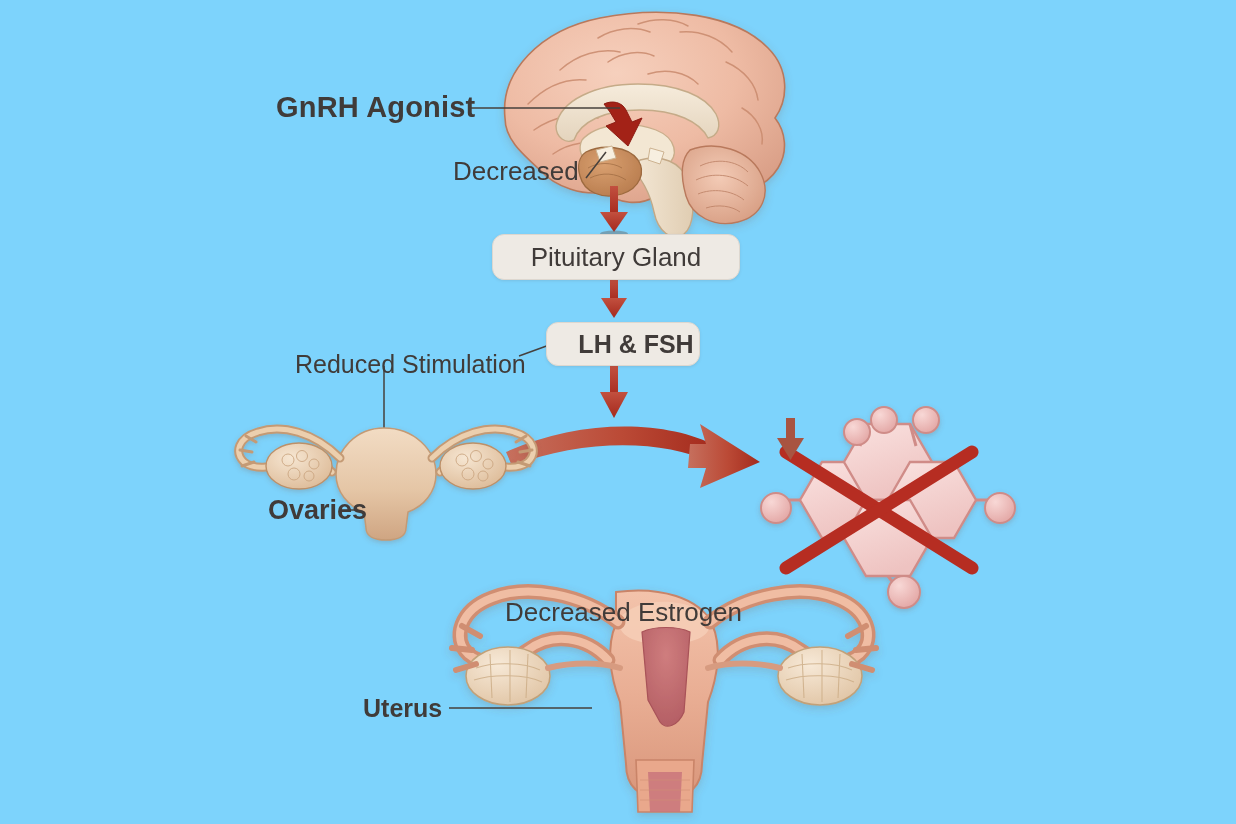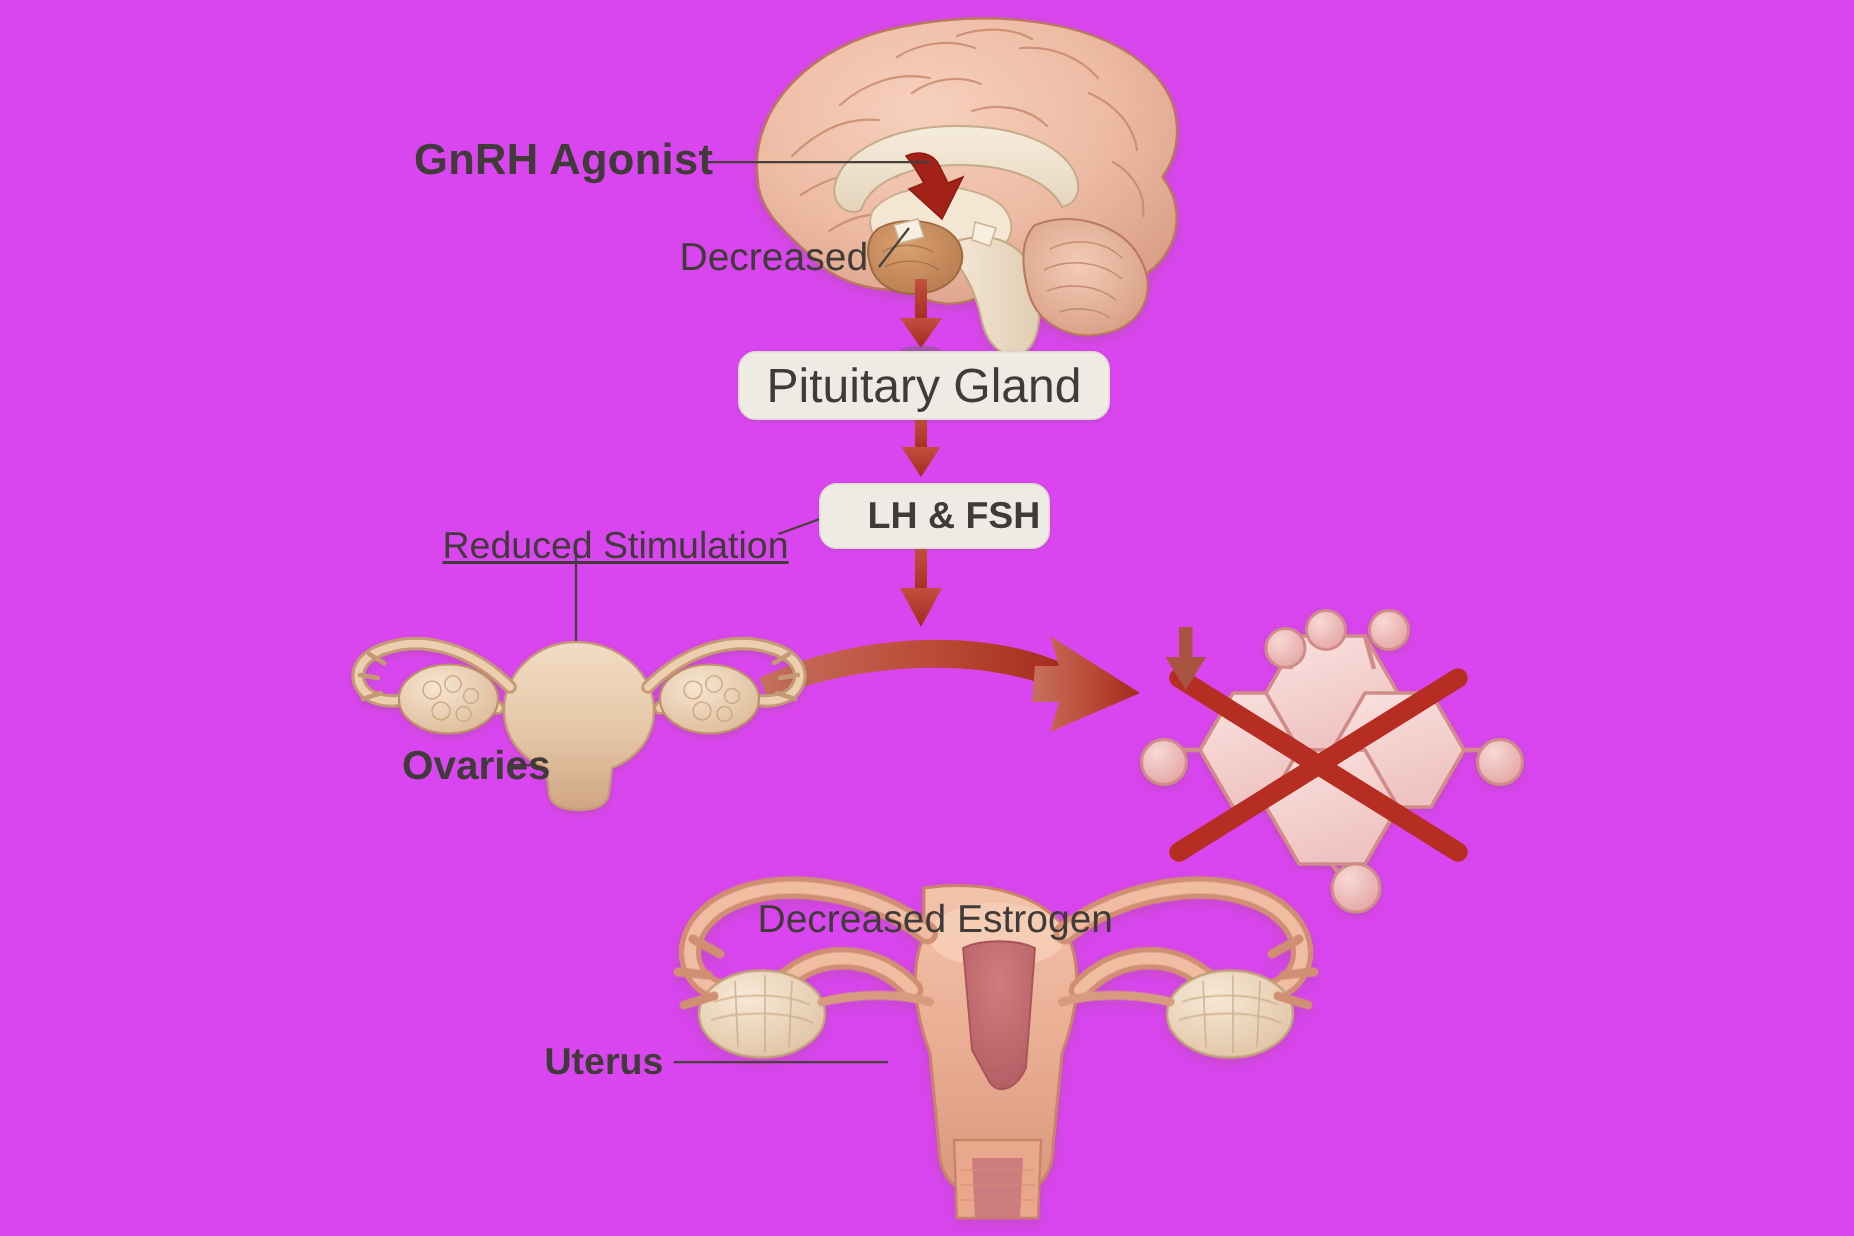--- a/index.html
+++ b/index.html
@@ -4,58 +4,58 @@
 <style>
   html, body {
     margin: 0;
     padding: 0;
     background: #ffffff;
   }
   #canvas {
     position: relative;
     width: 1236px;
     height: 824px;
-    background: #d946ef;
+    background: #7dd3fc;
     overflow: hidden;
     font-family: "Liberation Sans", sans-serif;
   }
   .svg-layer {
     position: absolute;
     left: 0;
     top: 0;
     width: 1236px;
     height: 824px;
   }
   .lbl {
     position: absolute;
     color: #403b39;
     white-space: nowrap;
     line-height: 1;
   }
   #lbl-gnrh       { left: 276px; top: 93px;  font-size: 29px; font-weight: bold; letter-spacing: .2px; }
   #lbl-inhibition { left: 453px; top: 158px; font-size: 26px; }
-  #lbl-reduced    { left: 295px; top: 352px; font-size: 25px; text-decoration: underline; }
+  #lbl-reduced    { left: 295px; top: 352px; font-size: 25px; }
   #lbl-ovaries    { left: 233px; top: 497px; font-size: 27px; font-weight: bold; margin-left: 35px; }
   #lbl-decreased  { left: 505px; top: 554px; font-size: 26px; margin-top: 45px; }
   #lbl-uterus     { left: 363px; top: 696px; font-size: 25px; font-weight: bold; }
 
   .node-box {
     position: absolute;
     background: #eeeae4;
     border: 1px solid #ddd7cf;
     border-radius: 12px;
     box-shadow: 0 1px 3px rgba(90,70,60,.13);
     display: flex;
     align-items: center;
     justify-content: center;
     color: #403b39;
   }
   #box-pituitary {
     left: 492px; top: 234px; width: 246px; height: 44px;
-    font-size: 32px;
+    font-size: 26px;
   }
   #box-lhfsh {
     left: 546px; top: 322px; width: 152px; height: 42px;
     font-size: 25px; font-weight: bold;
     gap: 6px;
   }
 
   #lbl-estrogen {
     position: absolute;
     left: 784px; top: 417px;

